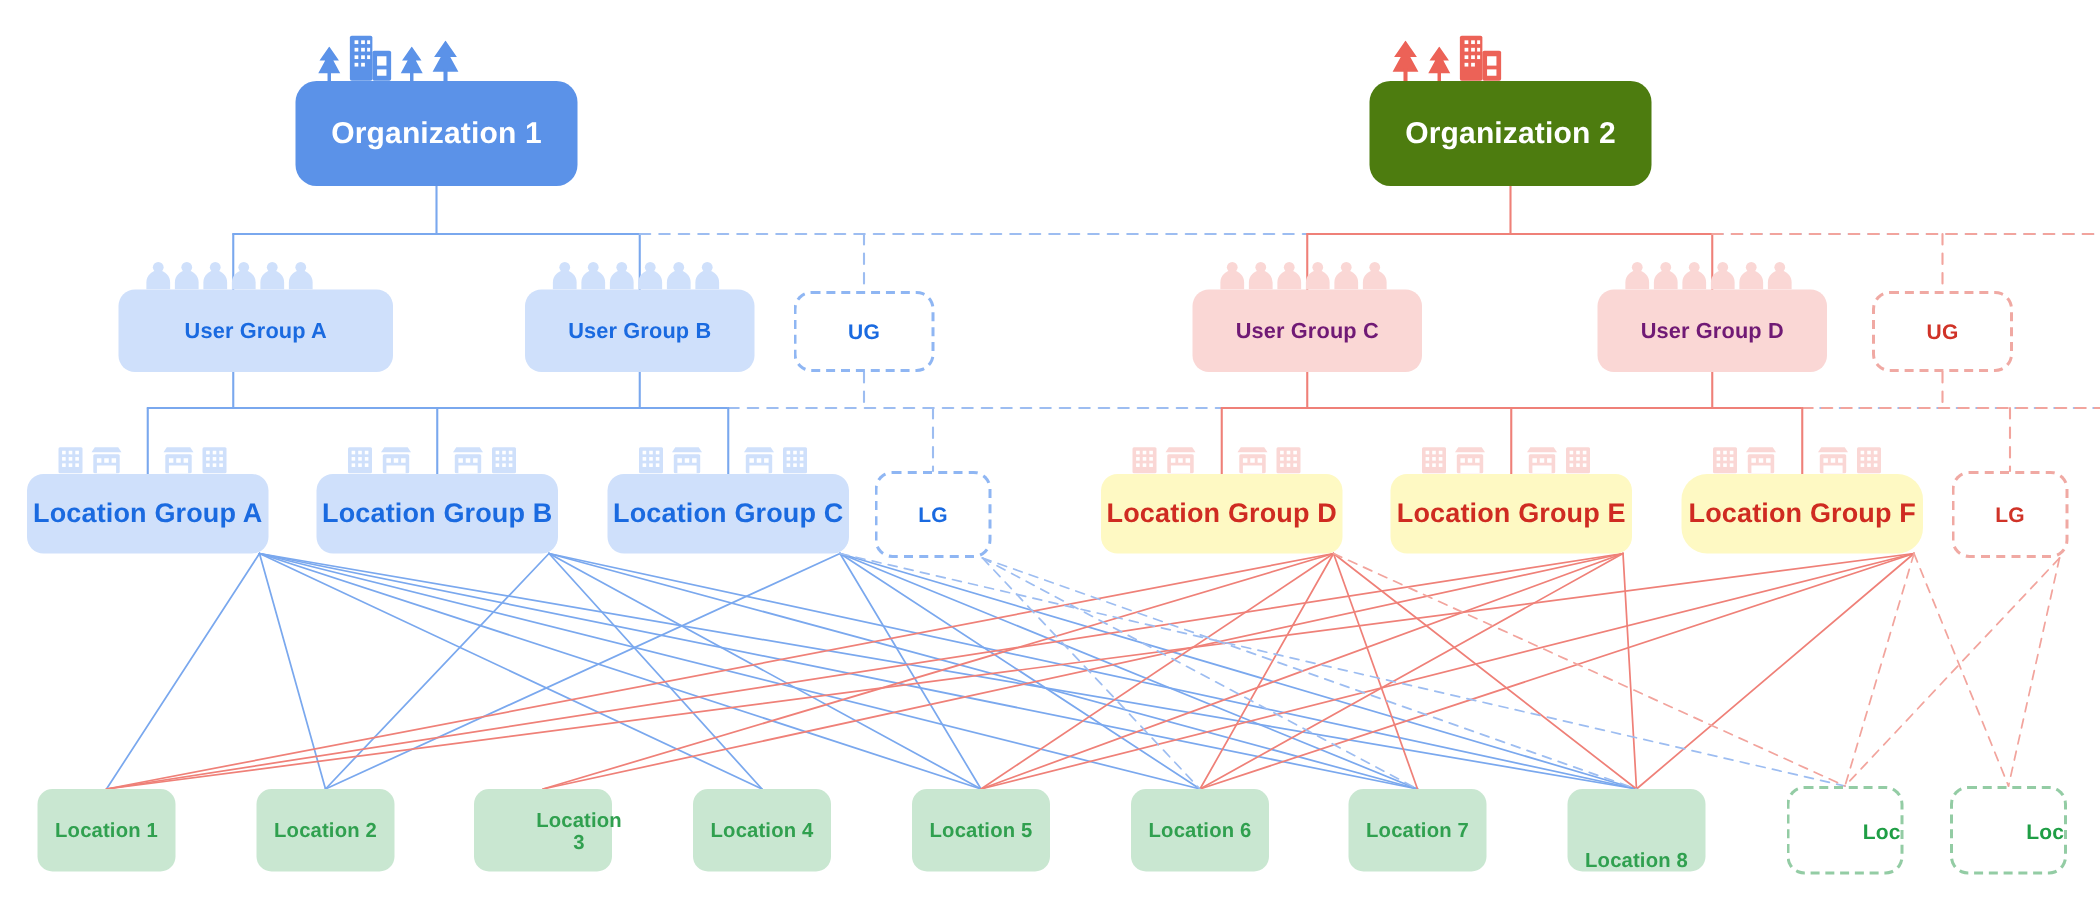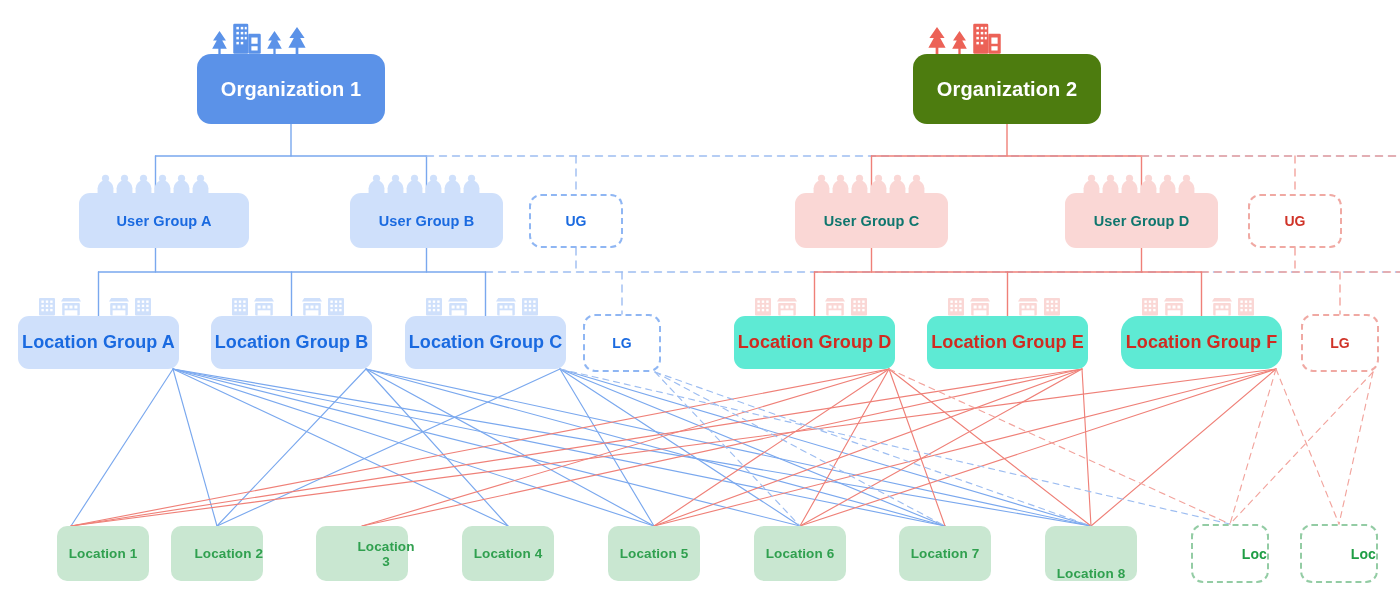--- a/index.html
+++ b/index.html
@@ -9,24 +9,24 @@
   svg#edges{position:absolute;left:0;top:0;width:1400px;height:610px;
             pointer-events:none;}
   .node{position:absolute;box-sizing:border-box;display:flex;
         align-items:center;justify-content:center;text-align:center;
         border-radius:12px;font-weight:bold;letter-spacing:.1px;}
   .org{font-size:20px;color:#ffffff;border-radius:14px;}
   .org.blue{background:#5b92e8;}
   .org.red{background:#4d7c0f;}
   .ug{font-size:14.5px;border-radius:11px;}
   .ug.blue{background:#cfe0fb;color:#1a6ae0;}
-  .ug.red{background:#fad7d5;color:#0f766e;}
+  .ug.red{background:#fad7d5;color:#701a75;}
   .lg{font-size:18px;border-radius:11px;}
   .lg.blue{background:#cfe0fb;color:#1a6ae0;}
-  .lg.red{background:#5eead4;color:#cf2b21;}
+  .lg.red{background:#fef9c3;color:#cf2b21;}
   .loc{font-size:13.5px;border-radius:10px;background:#c9e7d1;color:#30a04f;}
   .ghost{background:transparent;border:2px dashed;font-size:14px;}
   .ghost.blue{border-color:#8fb6f3;color:#1a6ae0;}
   .ghost.red{border-color:#f0a9a3;color:#d03328;}
   .ghost.green{border-color:#93ccA4;color:#1f9e45;justify-content:flex-end;}
   .icons{position:absolute;display:flex;align-items:flex-end;
          justify-content:center;gap:3px;pointer-events:none;}
 </style>
 </head>
 <body>
@@ -167,21 +167,21 @@
             <rect x="3.5" y="12.5" width="2" height="2" fill="#fff"></rect>
             <rect x="7" y="12.5" width="2" height="2" fill="#fff"></rect>
             <rect x="10.2" y="12.5" width="1.6" height="2" fill="#fff"></rect>
             <rect x="3.5" y="16.5" width="2" height="2" fill="#fff"></rect>
             <rect x="7" y="16.5" width="2" height="2" fill="#fff"></rect>
             <rect x="15.5" y="13" width="5" height="5" fill="#fff"></rect>
             <rect x="15.5" y="20" width="5" height="3.4" fill="#fff"></rect>
           </svg>
         </div>
       </div>
-      <div class="node ug blue" style="left: 79px; top: 193px; width: 170px; height: 55px;">
+      <div class="node ug blue" style="left: 79px; top: 193px; width: 183px; height: 55px;">
         <span>User Group A</span>
       </div>
       <div class="icons" style="left: 97px; top: 174px;">
         <div style="display:flex;align-items:flex-end;gap:2px;height:19px">
           <svg width="17" height="19" viewBox="0 0 16 18">
             <circle cx="8" cy="4" r="3.4" fill="#cfe0fb"></circle>
             <path d="M0.5 18 V13.5 A7.5 7.5 0 0 1 15.5 13.5 V18 Z" fill="#cfe0fb"></path>
           </svg>
           <svg width="17" height="19" viewBox="0 0 16 18">
             <circle cx="8" cy="4" r="3.4" fill="#cfe0fb"></circle>
@@ -591,24 +591,24 @@
             <rect x="12.2" y="11.4" width="2.4" height="2.4" fill="#fff"></rect>
           </svg>
         </div>
       </div>
       <div class="node ghost blue" style="left: 583px; top: 314px; width: 78px; height: 58px;">
         <span>LG</span>
       </div>
       <div class="node ghost red" style="left: 1301px; top: 314px; width: 78px; height: 58px;">
         <span>LG</span>
       </div>
-      <div class="node loc" style="left: 25px; top: 526px; width: 92px; height: 55px; margin-left: 32px;">
+      <div class="node loc" style="left: 25px; top: 526px; width: 92px; height: 55px;">
         <span>Location 1</span>
       </div>
-      <div class="node loc" style="left: 171px; top: 526px; width: 92px; height: 55px; justify-content: flex-end;">
+      <div class="node loc" style="left: 171px; top: 526px; width: 92px; height: 55px;">
         <span>Location 2</span>
       </div>
       <div class="node loc" style="left: 316px; top: 526px; width: 92px; height: 55px; padding-left: 48px;">
         <span>Location 3</span>
       </div>
       <div class="node loc" style="left: 462px; top: 526px; width: 92px; height: 55px;">
         <span>Location 4</span>
       </div>
       <div class="node loc" style="left: 608px; top: 526px; width: 92px; height: 55px;">
         <span>Location 5</span>

